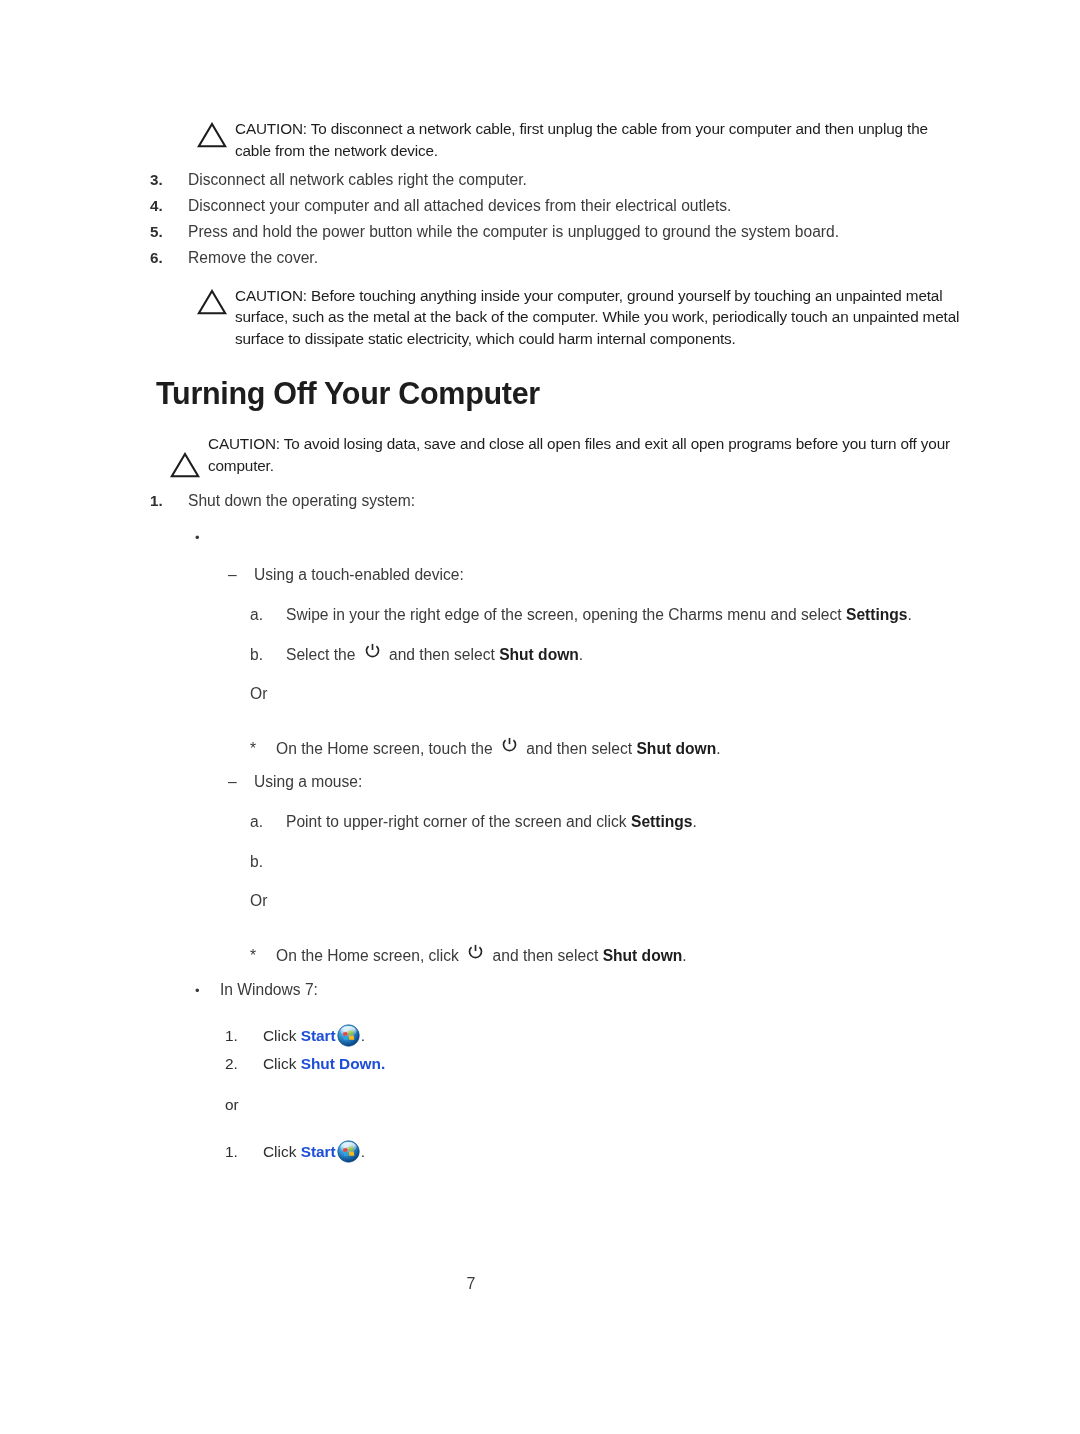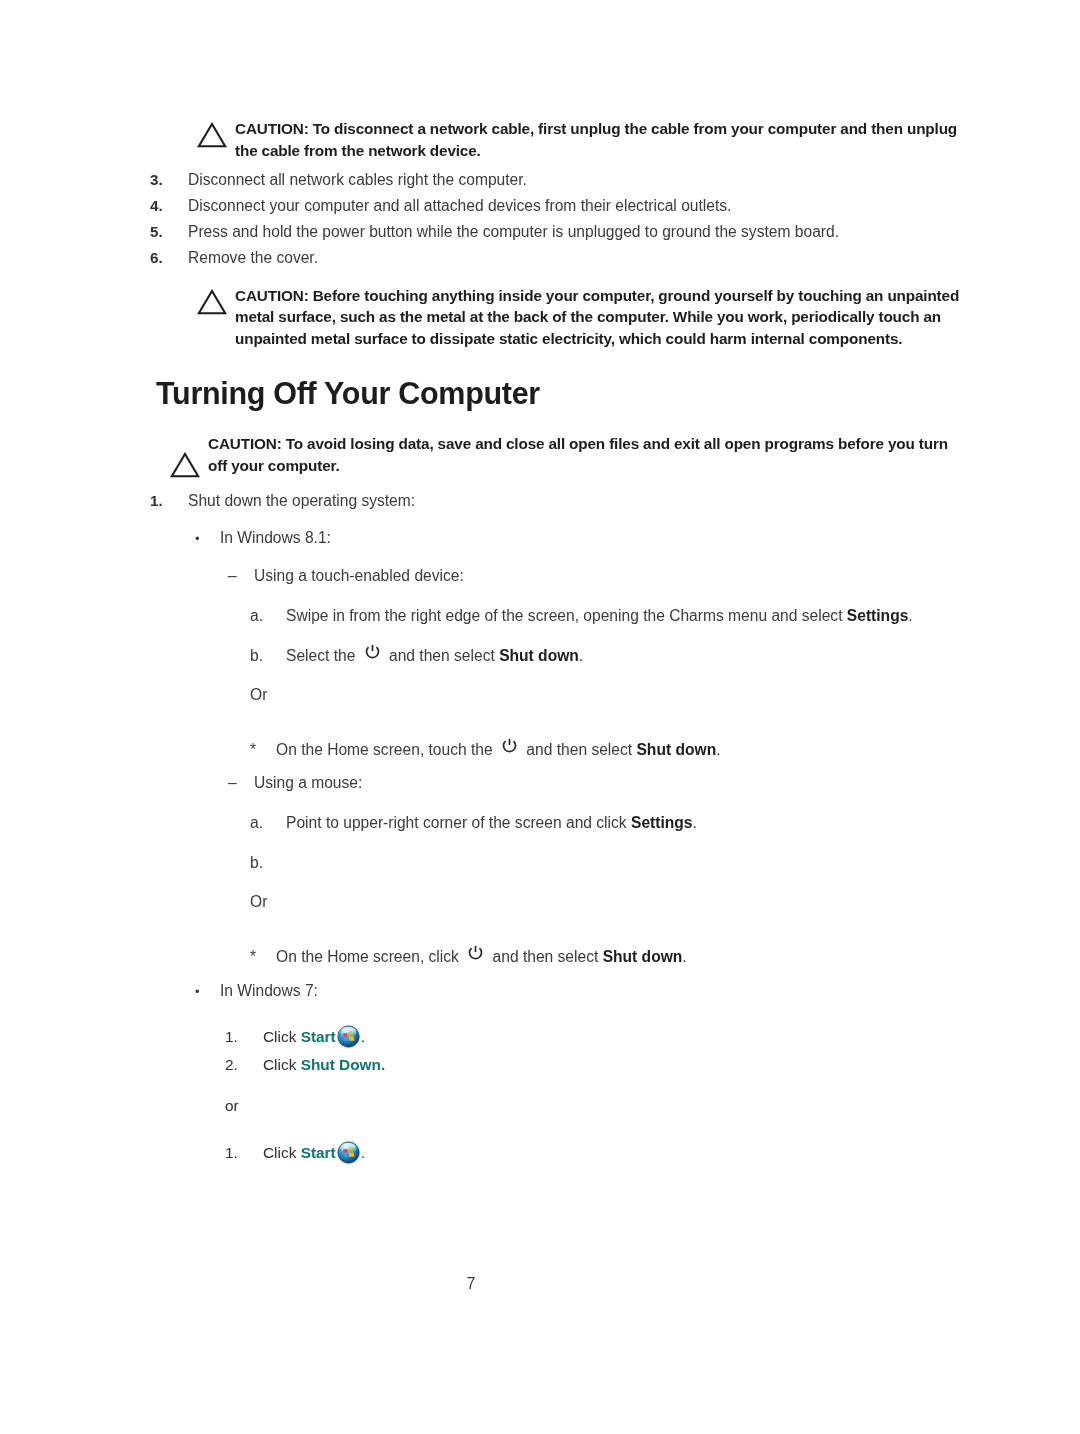--- a/index.html
+++ b/index.html
@@ -35,21 +35,21 @@
     padding-left: 47px;
   }
   .caution .tri {
     flex: 0 0 auto;
     width: 30px;
     height: 25px;
     margin-top: 4px;
     margin-right: 8px;
   }
   .caution .ctext {
-    font-weight: bold;
+    font-weight: normal;
     font-size: 15.3px;
     line-height: 21.6px;
     color: #1d1d1d;
     letter-spacing: -0.15px;
   }
   .caution.c3 { padding-left: 20px; align-items: flex-end; }
   .caution.c3 .ctext { max-width: 760px; }
   .caution.c1 .ctext { max-width: 740px; }
   .caution.c2 { padding-left: 47px; }
   .caution.c2 .ctext { max-width: 760px; }
@@ -110,21 +110,21 @@
 
   .lvl-or { padding-left: 100px; margin-top: 14px; }
 
   .lvl-num7 { padding-left: 75px; margin-top: 11px; }
   .lvl-num7 .mark { width: 38px; }
 
   .lvl-or7 { padding-left: 75px; margin-top: 16px; }
 
   
   .w7 { font-size: 15.4px; color: #2e2e2e; }
-  .w7 b { color: #0f766e; }
+  .w7 b { color: #1d4ed8; }
 
   b, strong { color: #1d1d1d; font-weight: bold; text-align: right; }
 
   
   .pwr {
     display: inline-block;
     width: 19px;
     height: 19px;
     vertical-align: -3px;
     margin: 0 3px;
@@ -241,31 +241,30 @@
     <span class="ctext">CAUTION: To avoid losing data, save and close all open files and exit all open programs before you turn off your computer.</span>
   </div>
 
   <div class="olrow" style="margin-top:11px;">
     <span class="num">1.</span>
     <span class="body">Shut down the operating system:</span>
   </div>
 
   <div class="row lvl-bullet">
     <span class="mark">•</span>
-    <span class="txt">In Windows 8.1:</span>
   </div>
 
   <div class="row lvl-dash">
     <span class="mark">–</span>
     <span class="txt">Using a touch-enabled device:</span>
   </div>
 
   <div class="row lvl-alpha">
     <span class="mark">a.</span>
-    <span class="txt"><span>Swipe in from the right edge of the screen, opening the Charms menu and select </span><b>Settings</b><span>.</span></span>
+    <span class="txt"><span>Swipe in your the right edge of the screen, opening the Charms menu and select </span><b>Settings</b><span>.</span></span>
   </div>
 
   <div class="row lvl-alpha">
     <span class="mark">b.</span>
     <span class="txt"><span>Select the </span><span class="pwr"><svg width="19" height="19">
             <use href="#sym-power"></use>
           </svg></span><span> and then select </span><b>Shut down</b><span>.</span></span>
   </div>
 
   <div class="row lvl-or">

